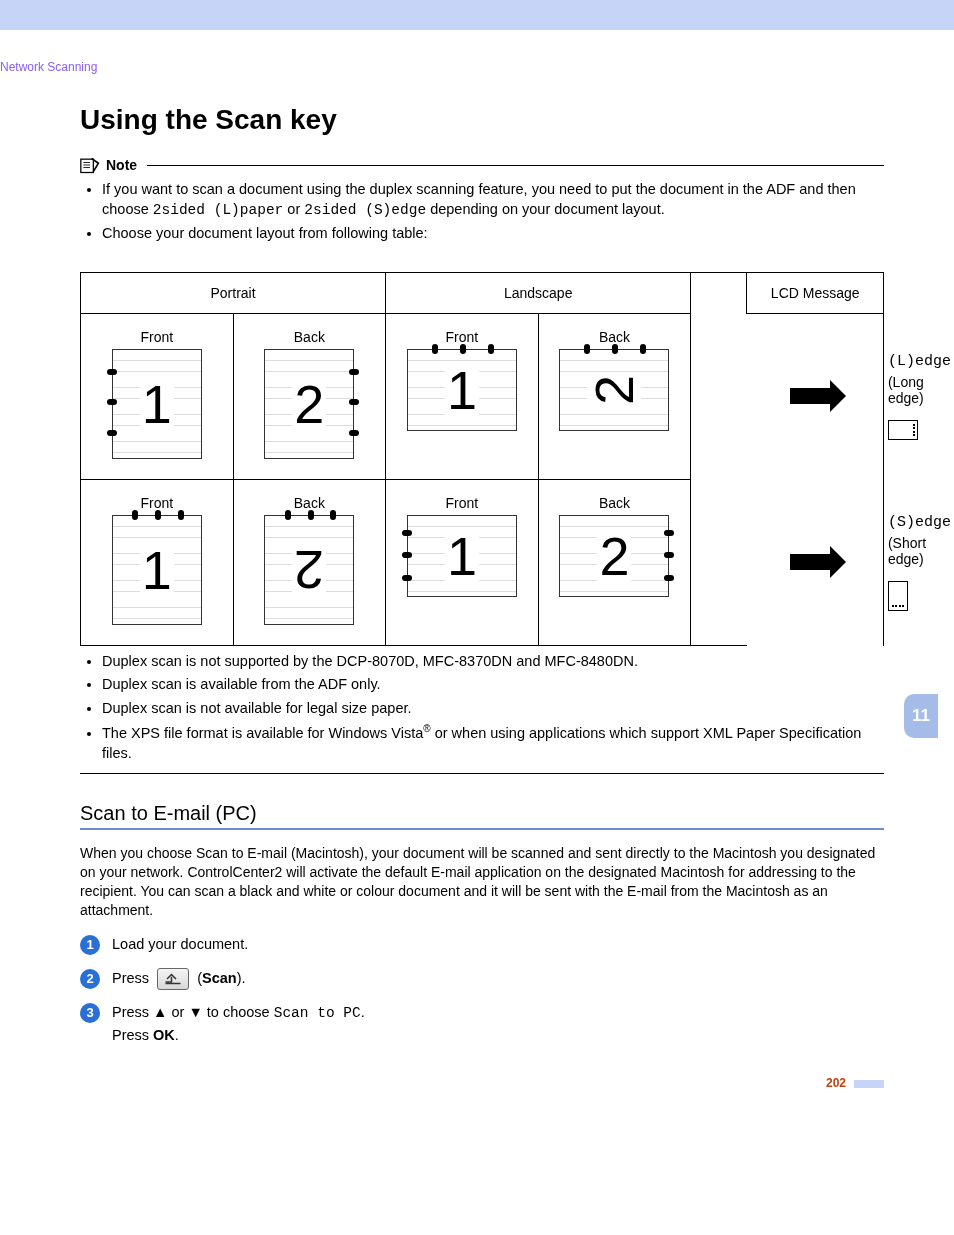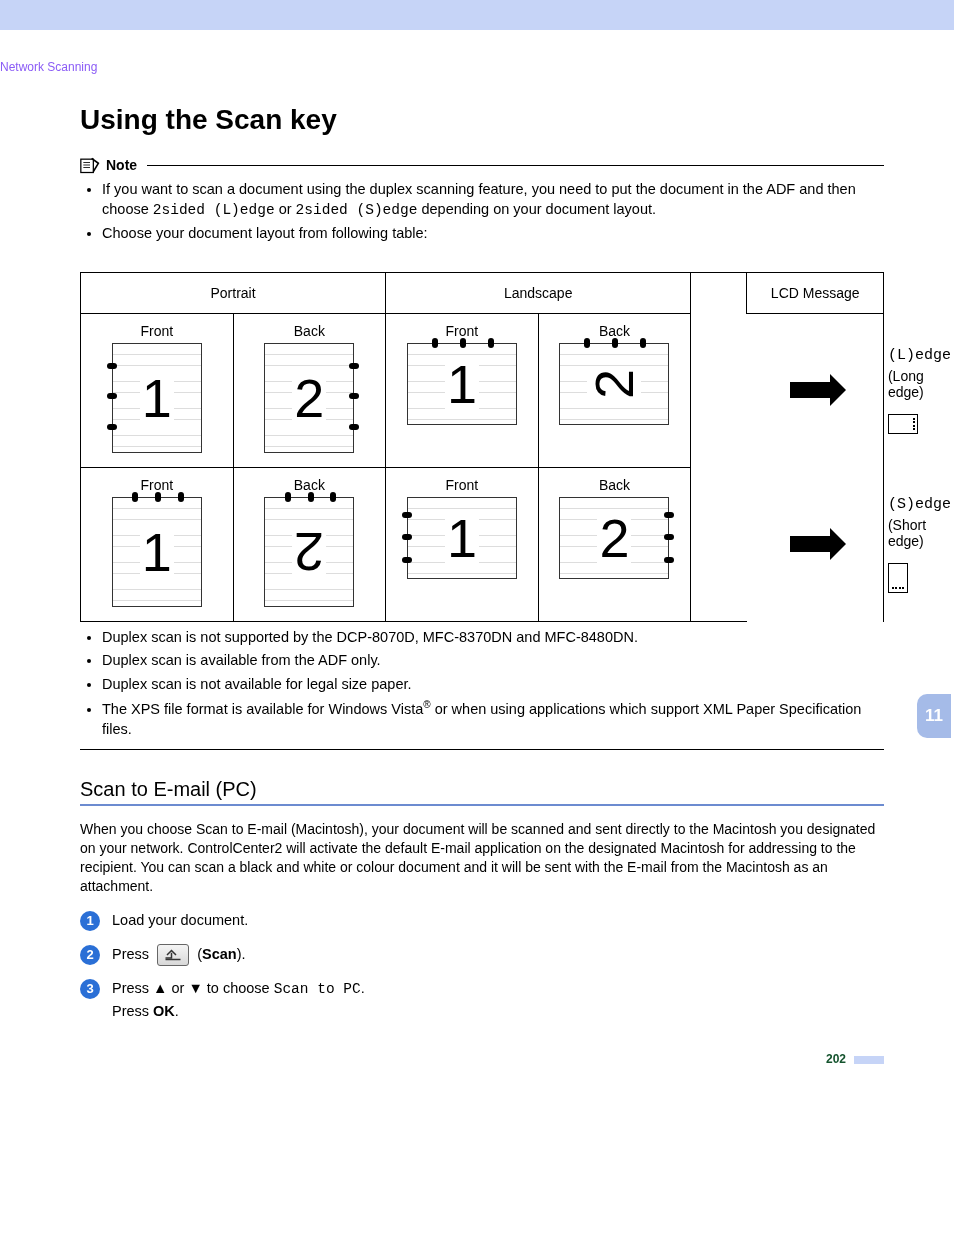--- a/index.html
+++ b/index.html
@@ -61,21 +61,21 @@
     width: 100%;
     border-collapse: collapse;
     margin-top: 28px;
     table-layout: fixed;
   }
   .layout-table th, .layout-table td {
     border: 1px solid #000;
     font-size: 14px;
     text-align: center;
     vertical-align: top;
-    padding: 6px;
+    padding: 12px;
   }
   .layout-table th {
     font-weight: normal;
     padding: 12px;
   }
   .sub-label {
     font-size: 14px;
     margin: 3px 0 4px 0;
   }
   .page-doc {
@@ -202,33 +202,33 @@
     border: 1px solid #666; border-radius: 3px;
     background: linear-gradient(#f5f5f5, #d8d8d8);
     align-items: center; justify-content: center;
     vertical-align: middle;
     margin: 0 4px;
   }
   .page-number {
     text-align: right;
     font-size: 12px;
     font-weight: bold;
-    color: #14532d;
+    color: #c2410c;
     margin: 30px 70px 0 0;
   }
   .page-number-bar {
     display: inline-block;
     width: 30px; height: 8px;
     background: #c6d4f7;
     margin-left: 8px;
     vertical-align: middle;
   }
   .side-tab {
     position: absolute;
-    right: 3px;
+    right: 16px;
     top: 694px;
     width: 34px;
     height: 44px;
     background: #a5bbe8;
     border-radius: 10px 0 0 10px;
     color: #fff;
     font-weight: bold;
     font-size: 17px;
     display: flex;
     align-items: center;
@@ -258,21 +258,21 @@
           <line x1="4" y1="7" x2="12" y2="7" stroke="#000"></line>
           <line x1="4" y1="10" x2="12" y2="10" stroke="#000"></line>
           <line x1="4" y1="13" x2="12" y2="13" stroke="#000"></line>
           <path d="M14 2 L22 8 L16 18" fill="none" stroke="#000" stroke-width="2"></path>
         </svg>
         <span class="note-label">Note</span>
         <div class="note-line"></div>
       </div>
       <ul class="note-list">
         <li>
-          <span>If you want to scan a document using the duplex scanning feature, you need to put the document in the ADF and then choose </span><span class="mono">2sided (L)edge</span><span> or </span><span class="mono">2sided (S)edge</span><span> depending on your document layout.</span>
+          <span>If you want to scan a document using the duplex scanning feature, you need to put the document in the ADF and then choose </span><span class="mono">2sided (L)paper</span><span> or </span><span class="mono">2sided (S)edge</span><span> depending on your document layout.</span>
         </li>
         <li>Choose your document layout from following table:</li>
       </ul>
     </div>
 
     <table class="layout-table">
       <colgroup>
         <col style="width:19%">
           <col style="width:19%">
         <col style="width:19%">

